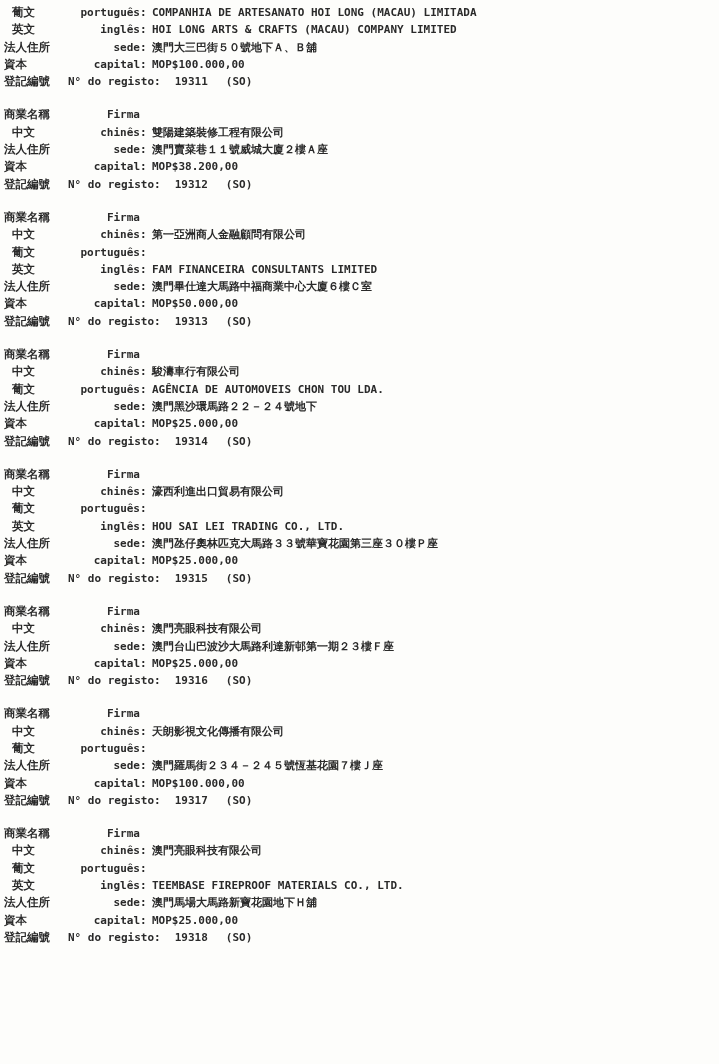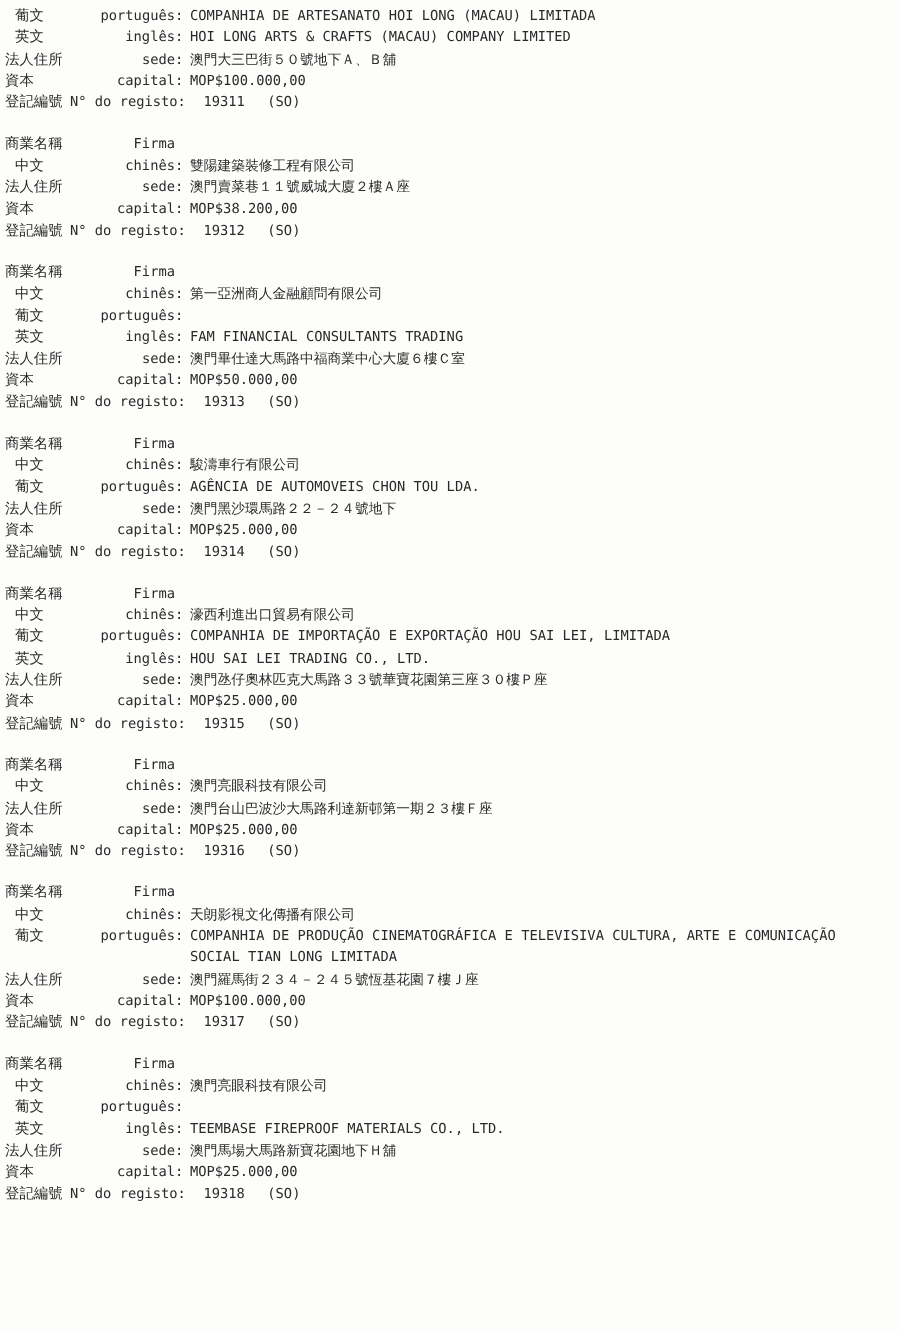--- a/index.html
+++ b/index.html
@@ -8,37 +8,38 @@
     width: 719px;
     height: 1064px;
     box-sizing: border-box;
     padding: 4px 6px 0 4px;
     overflow: hidden;
     background: #fdfdfb;
     color: #2a2a2a;
     font-family: "DejaVu Sans Mono", "Liberation Mono", monospace;
     font-size: 11px;
     line-height: 17.3px;
+    font-weight: bold;
   }
   .entry { margin-top: 16px; }
   .entry:first-child { margin-top: 0; }
   .row { display: flex; align-items: baseline; }
   .zh {
     flex: 0 0 74px;
     box-sizing: border-box;
     font-family: "DejaVu Sans", "Liberation Sans", sans-serif;
     font-size: 11.5px;
     white-space: nowrap;
   }
   .indent .zh { padding-left: 8px; }
   .pt { flex: 0 0 62px; white-space: nowrap; text-align: right; }
   .sep { flex: 0 0 12px; }
-  .val { white-space: pre-wrap; word-break: break-word; }
+  .val { white-space: pre-wrap; word-break: break-word; text-align: center; }
   
-  .registo .zh { flex: 0 0 auto; padding-right: 6px; }
+  .registo .zh { flex: 0 0 auto; padding-right: 18px; }
   .registo .pt { flex: 0 0 auto; }
   .registo .num { margin-left: 14px; }
   .registo .suffix { margin-left: 18px; }
 </style>
 </head>
 <body>
 
 <div class="page" style="background: rgb(253, 253, 251); color: rgb(42, 42, 42);">
     <div class="entry">
       <div class="row indent">
@@ -115,21 +116,21 @@
       </div>
       <div class="row indent">
         <span class="zh">葡文</span>
         <span class="pt">português</span>
         <span class="sep">:</span>
       </div>
       <div class="row indent">
         <span class="zh">英文</span>
         <span class="pt">inglês</span>
         <span class="sep">:</span>
-        <span class="val">FAM FINANCIAL CONSULTANTS TRADING</span>
+        <span class="val">FAM FINANCEIRA CONSULTANTS LIMITED</span>
       </div>
       <div class="row">
         <span class="zh">法人住所</span>
         <span class="pt">sede</span>
         <span class="sep">:</span>
         <span class="val">澳門畢仕達大馬路中福商業中心大廈６樓Ｃ室</span>
       </div>
       <div class="row">
         <span class="zh">資本</span>
         <span class="pt">capital</span>
@@ -187,21 +188,20 @@
       <div class="row indent">
         <span class="zh">中文</span>
         <span class="pt">chinês</span>
         <span class="sep">:</span>
         <span class="val">濠西利進出口貿易有限公司</span>
       </div>
       <div class="row indent">
         <span class="zh">葡文</span>
         <span class="pt">português</span>
         <span class="sep">:</span>
-        <span class="val">COMPANHIA DE IMPORTAÇÃO E EXPORTAÇÃO HOU SAI LEI, LIMITADA</span>
       </div>
       <div class="row indent">
         <span class="zh">英文</span>
         <span class="pt">inglês</span>
         <span class="sep">:</span>
         <span class="val">HOU SAI LEI TRADING CO., LTD.</span>
       </div>
       <div class="row">
         <span class="zh">法人住所</span>
         <span class="pt">sede</span>
@@ -259,22 +259,20 @@
       <div class="row indent">
         <span class="zh">中文</span>
         <span class="pt">chinês</span>
         <span class="sep">:</span>
         <span class="val">天朗影視文化傳播有限公司</span>
       </div>
       <div class="row indent">
         <span class="zh">葡文</span>
         <span class="pt">português</span>
         <span class="sep">:</span>
-        <span class="val">COMPANHIA DE PRODUÇÃO CINEMATOGRÁFICA E TELEVISIVA CULTURA, ARTE E COMUNICAÇÃO
-SOCIAL TIAN LONG LIMITADA</span>
       </div>
       <div class="row">
         <span class="zh">法人住所</span>
         <span class="pt">sede</span>
         <span class="sep">:</span>
         <span class="val">澳門羅馬街２３４－２４５號恆基花園７樓Ｊ座</span>
       </div>
       <div class="row">
         <span class="zh">資本</span>
         <span class="pt">capital</span>

